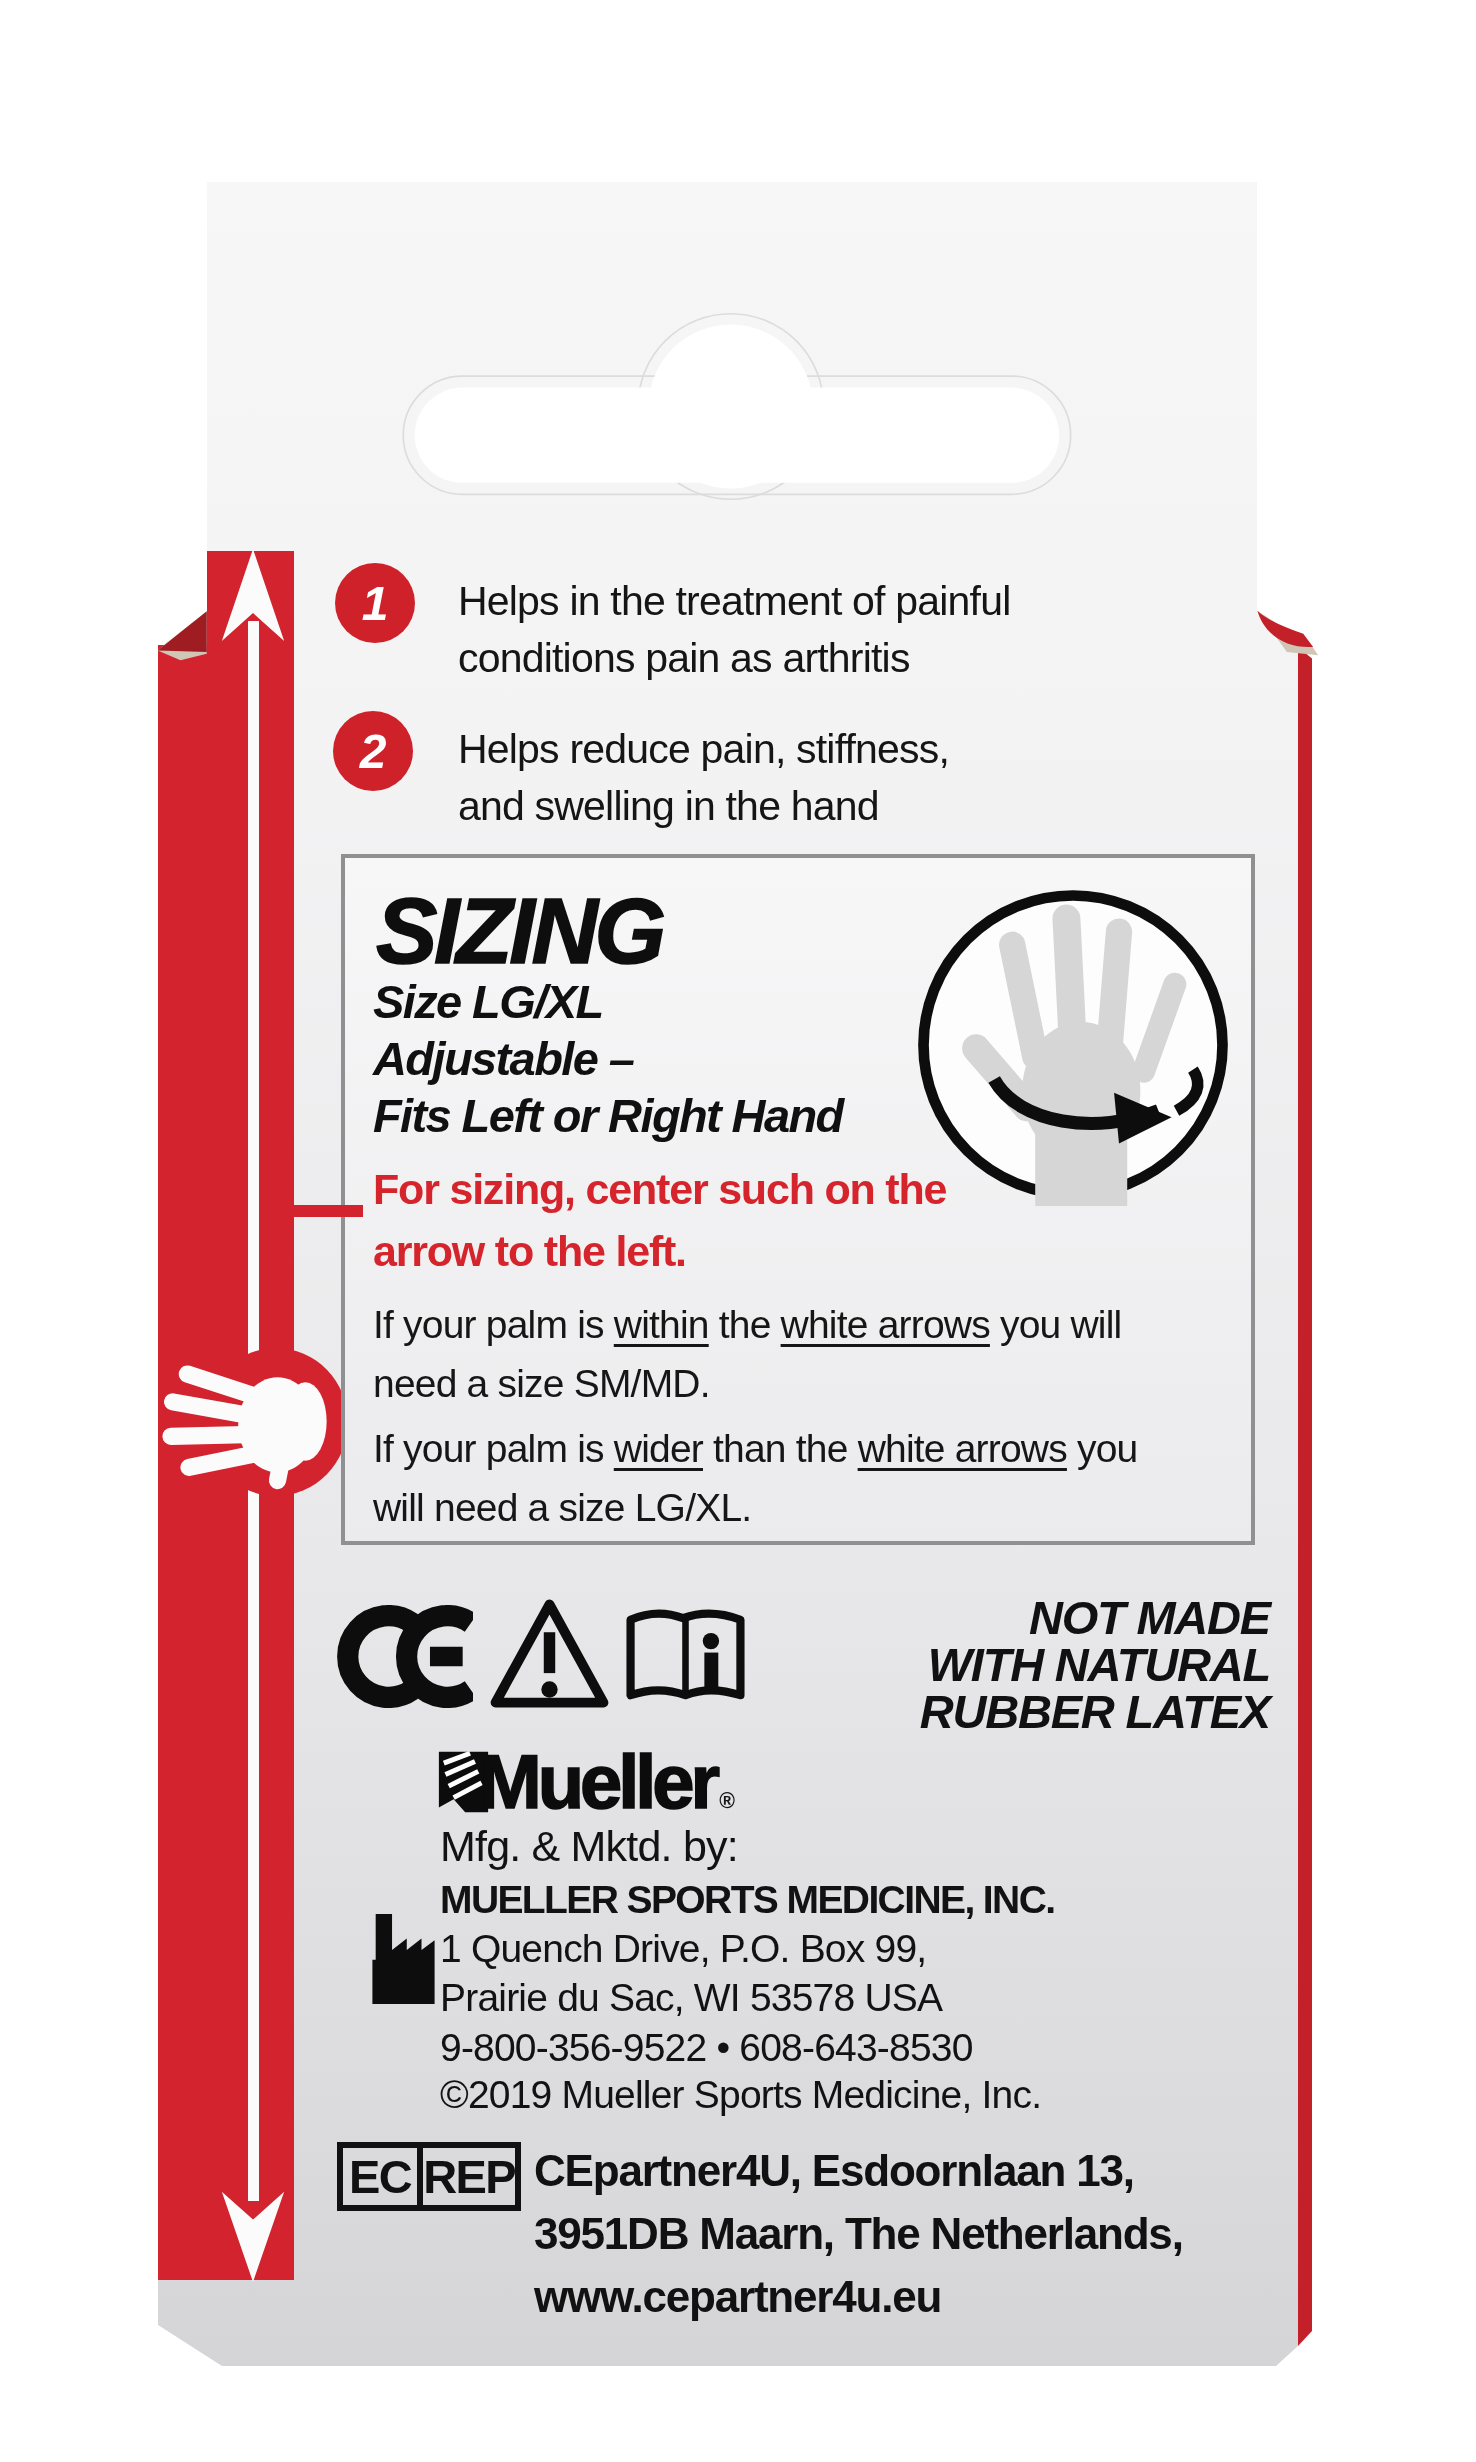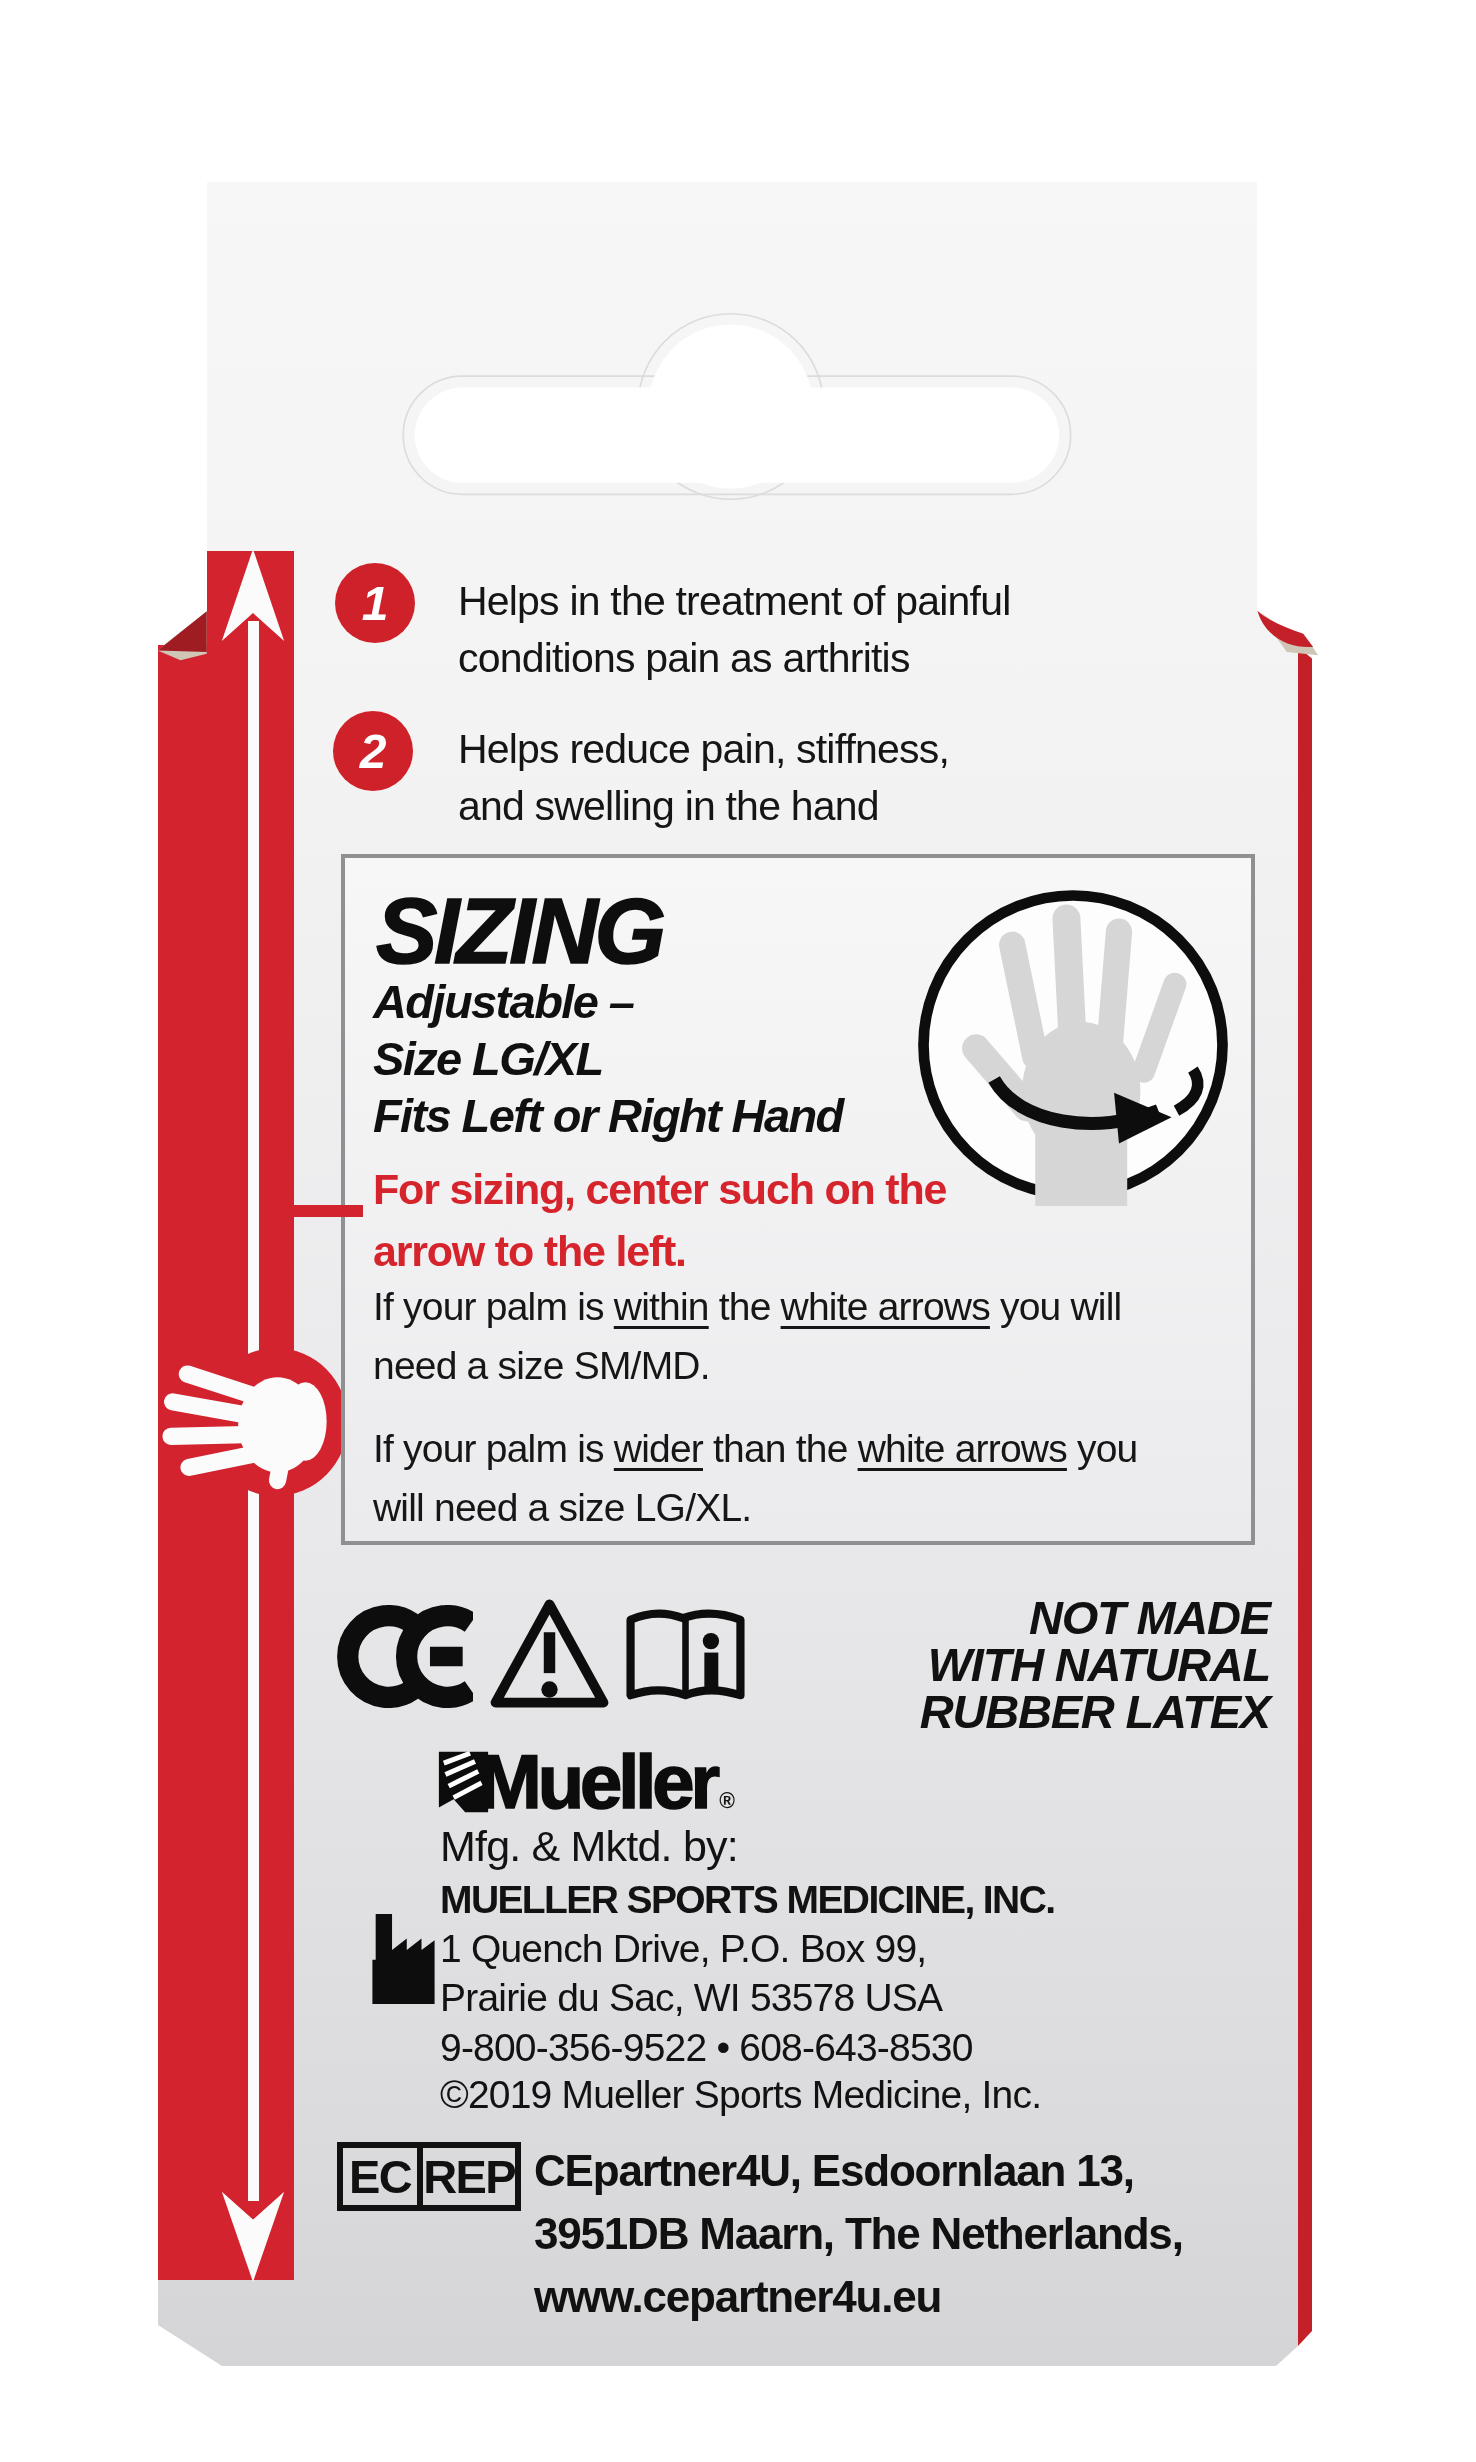--- a/index.html
+++ b/index.html
@@ -42,21 +42,21 @@
   .sizebox{left:341px;top:854px;width:914px;height:691px;border:4.1px solid #8e9092;
     background:linear-gradient(180deg,#f7f7f8,#ebebed);box-sizing:border-box;}
   .s-title{left:31px;top:24.6px;font-size:92px;font-weight:700;font-style:italic;
     letter-spacing:-3.3px;line-height:1.05;color:#0e0e0e;-webkit-text-stroke:1.6px #0e0e0e;}
   .s-sub{left:28px;top:115px;font-size:47px;font-weight:700;font-style:italic;
     letter-spacing:-1.6px;line-height:57px;color:#101010;}
   .s-note{left:28px;top:300px;font-size:43px;font-weight:700;letter-spacing:-1.2px;
     line-height:62px;color:#d6242c;}
   .s-para{left:28px;width:862px;font-size:39px;letter-spacing:-0.8px;line-height:59px;color:#161616;}
   .s-para u{text-decoration:underline;text-decoration-thickness:2.5px;text-underline-offset:5.7px;}
-  .p1{top:419px;} .p2{top:561px;}
+  .p1{top:437px;} .p2{top:561px;}
   .red-tick{left:289px;top:1205px;width:74px;height:11.5px;background:#d2232e;z-index:5;}
   .circle-illu{left:567px;top:26px;width:322px;height:322px;}
 
   
   .ico-ce{left:333px;top:1605px;width:140px;height:103px;}
   .ico-warn{left:489px;top:1596px;width:121px;height:115px;}
   .ico-book{left:624px;top:1605px;width:123px;height:105px;}
   .latex{left:886px;top:1594px;width:384px;text-align:right;font-size:47px;font-weight:700;
     font-style:italic;letter-spacing:-1.2px;line-height:47px;color:#111;}
 
@@ -134,22 +134,22 @@
     <span>2</span>
   </div>
   <div class="abs benefit" style="left:458px;top:721px;">
     <div>Helps reduce pain, stiffness,</div>
     <div>and swelling in the hand</div>
   </div>
 
   <div class="abs sizebox">
     <div class="abs s-title">SIZING</div>
     <div class="abs s-sub">
+      <div>Size LG/XL</div>
       <div>Adjustable –</div>
-      <div>Size LG/XL</div>
       <div>Fits Left or Right Hand</div>
     </div>
     <div class="abs s-note">
       <div>For sizing, center such on the</div>
       <div>arrow to the left.</div>
     </div>
     <div class="abs s-para p1">
       <div><span>If your palm is </span><u>within</u><span> the </span><u>white arrows</u><span> you will</span></div>
       <div>need a size SM/MD.</div>
     </div>

